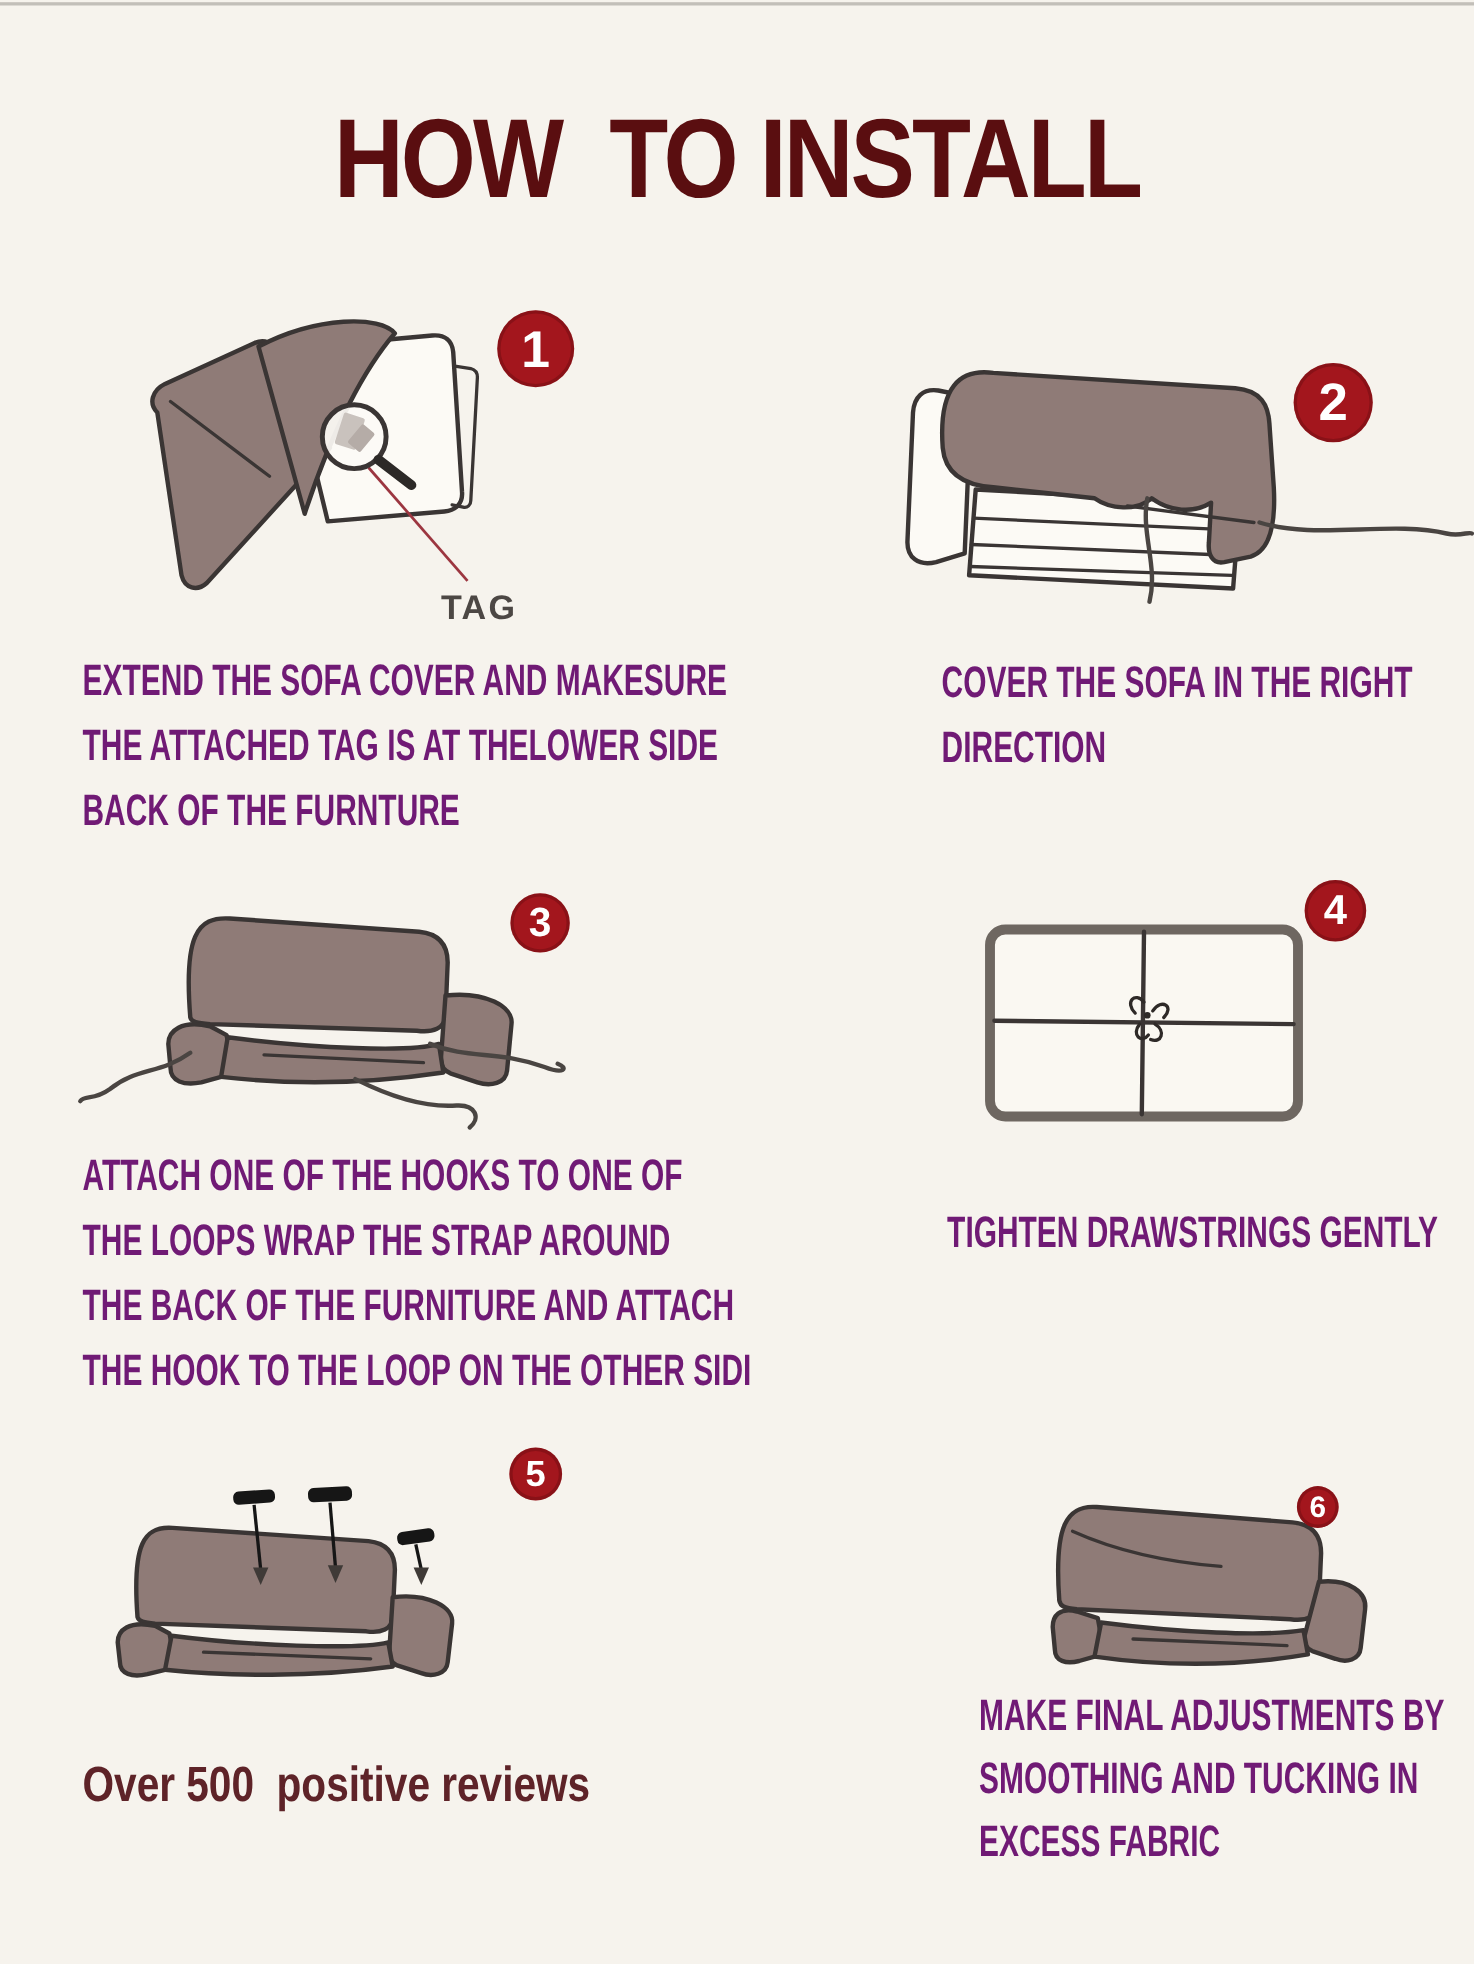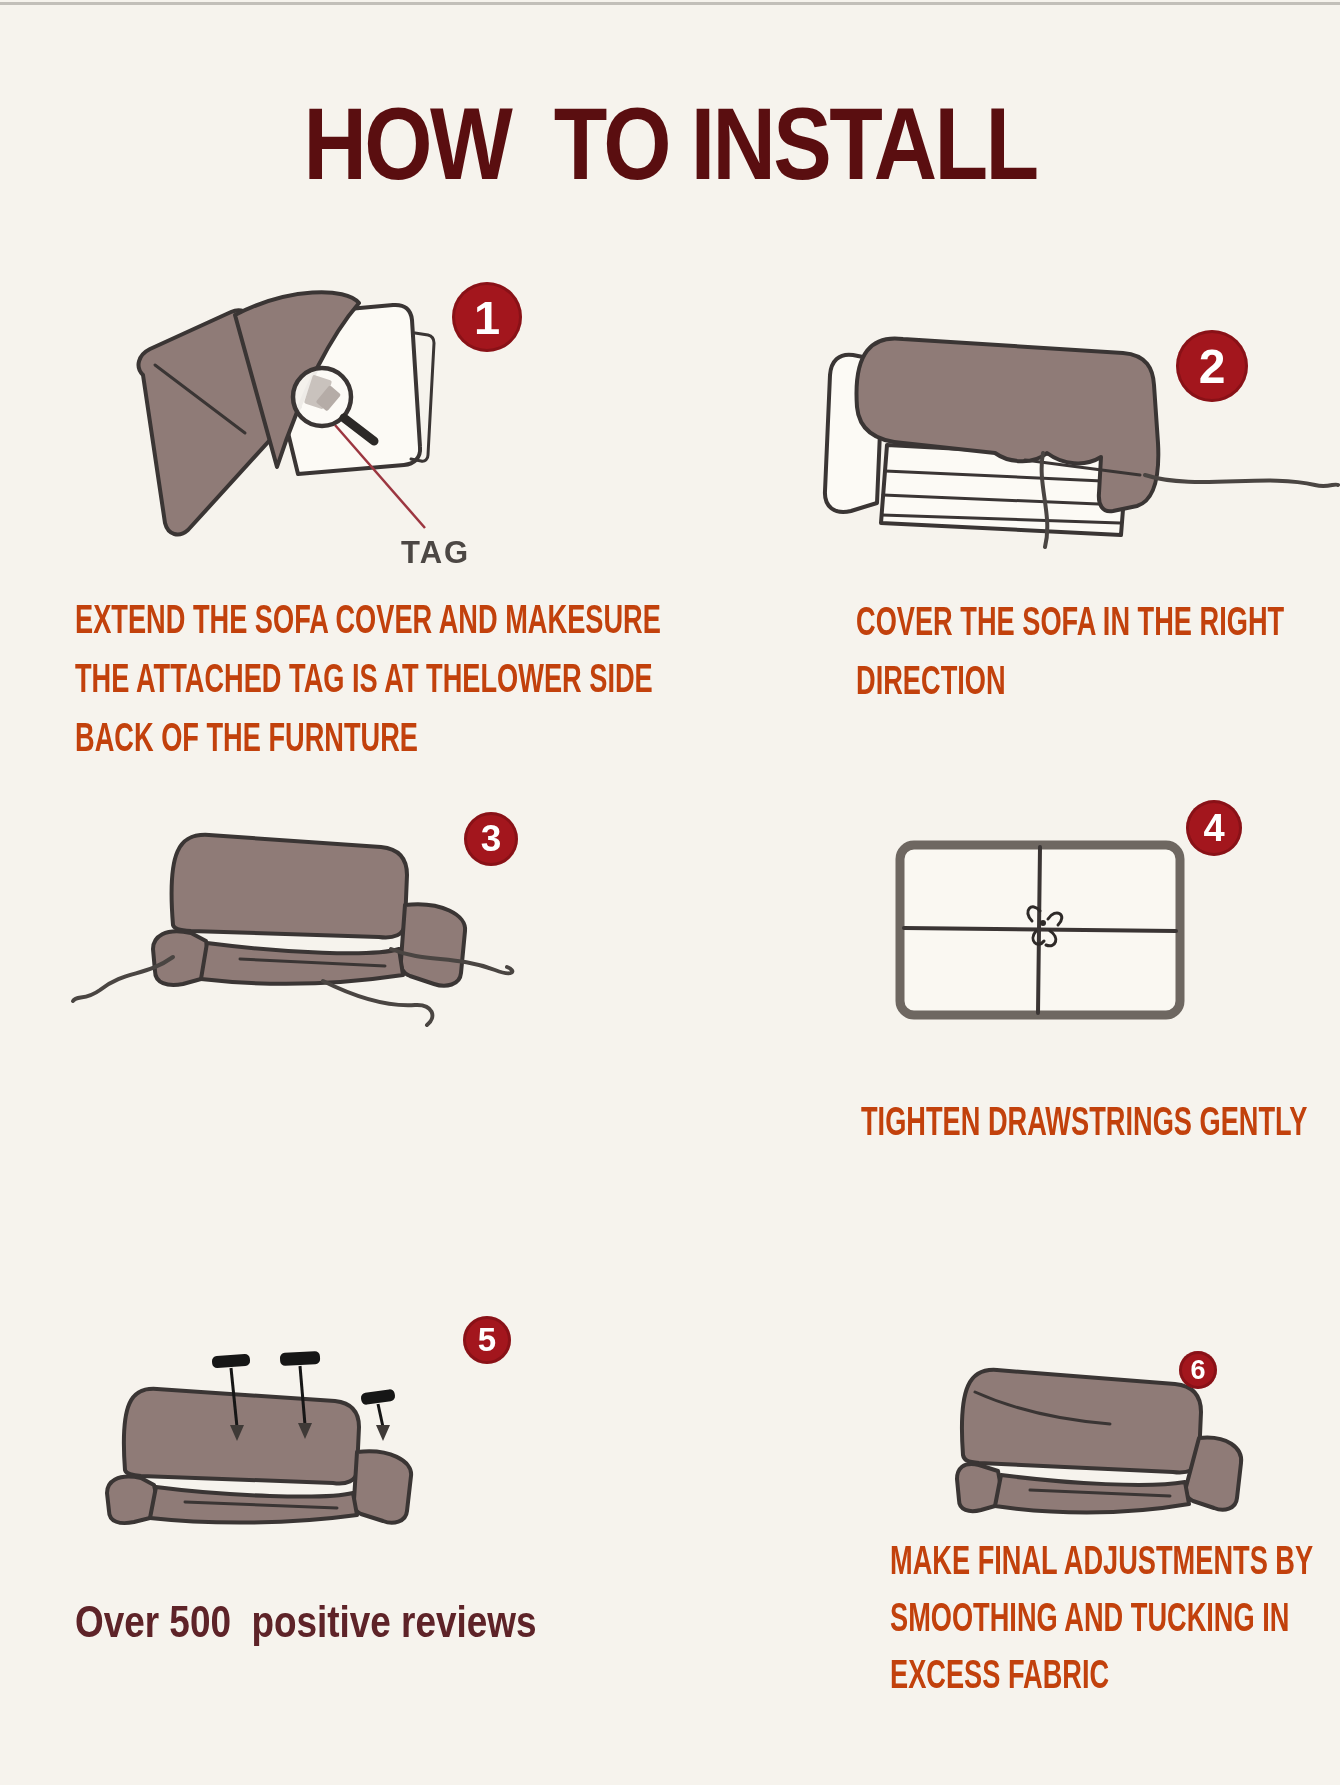--- a/index.html
+++ b/index.html
@@ -11,21 +11,21 @@
          transform:scaleX(0.86);transform-origin:50% 50%;letter-spacing:-3px;}
   .badge{position:absolute;border-radius:50%;background:#a3161d;color:#ffffff;
          display:flex;align-items:center;justify-content:center;font-weight:bold;
          box-shadow:inset 0 0 0 3px rgba(80,8,10,0.30);z-index:5;}
   .b1{left:452px;top:282px;width:70px;height:70px;font-size:47px;}
   .b2{left:1176px;top:330px;width:72px;height:72px;font-size:48px;}
   .b3{left:464px;top:812px;width:54px;height:54px;font-size:37px;}
   .b4{left:1186px;top:800px;width:56px;height:56px;font-size:38px;}
   .b5{left:463px;top:1316px;width:48px;height:48px;font-size:33px;}
   .b6{left:1179px;top:1351px;width:38px;height:38px;font-size:27px;}
-  .caption{position:absolute;color:#c2410c;font-weight:bold;}
+  .caption{position:absolute;color:#701a75;font-weight:bold;}
   .cap-line{font-size:40px;line-height:59px;white-space:pre;transform:scaleX(0.68);transform-origin:0 50%;}
   .review{position:absolute;left:75px;top:1596px;color:#5e2328;font-weight:bold;font-size:45px;
           line-height:52px;white-space:pre;transform:scaleX(0.82);transform-origin:0 50%;}
   .illus{position:absolute;z-index:1;}
   .i1{left:95px;top:275px;}
   .i2{left:795px;top:295px;}
   .i3{left:55px;top:785px;}
   .i4{left:880px;top:833px;}
   .i5{left:65px;top:1335px;}
   .i6{left:945px;top:1340px;}
@@ -153,20 +153,26 @@
     <div class="cap-line">EXTEND THE SOFA COVER AND MAKESURE</div>
     <div class="cap-line">THE ATTACHED TAG IS AT THELOWER SIDE</div>
     <div class="cap-line">BACK OF THE FURNTURE</div>
   </div>
 
   <div class="caption" style="left:856px;top:592px;">
     <div class="cap-line">COVER THE SOFA IN THE RIGHT</div>
     <div class="cap-line">DIRECTION</div>
   </div>
 
+  <div class="caption" style="left:75px;top:1040px;">
+    <div class="cap-line">ATTACH ONE OF THE HOOKS TO ONE OF</div>
+    <div class="cap-line">THE LOOPS WRAP THE STRAP AROUND</div>
+    <div class="cap-line">THE BACK OF THE FURNITURE AND ATTACH</div>
+    <div class="cap-line">THE HOOK TO THE LOOP ON THE OTHER SIDI</div>
+  </div>
 
   <div class="caption" style="left:861px;top:1092px;">
     <div class="cap-line">TIGHTEN DRAWSTRINGS GENTLY</div>
   </div>
 
 
   <div class="review">Over 500  positive reviews</div>
 
   <div class="caption" style="left:890px;top:1532px;">
     <div class="cap-line" style="line-height:57px;">MAKE FINAL ADJUSTMENTS BY</div>

